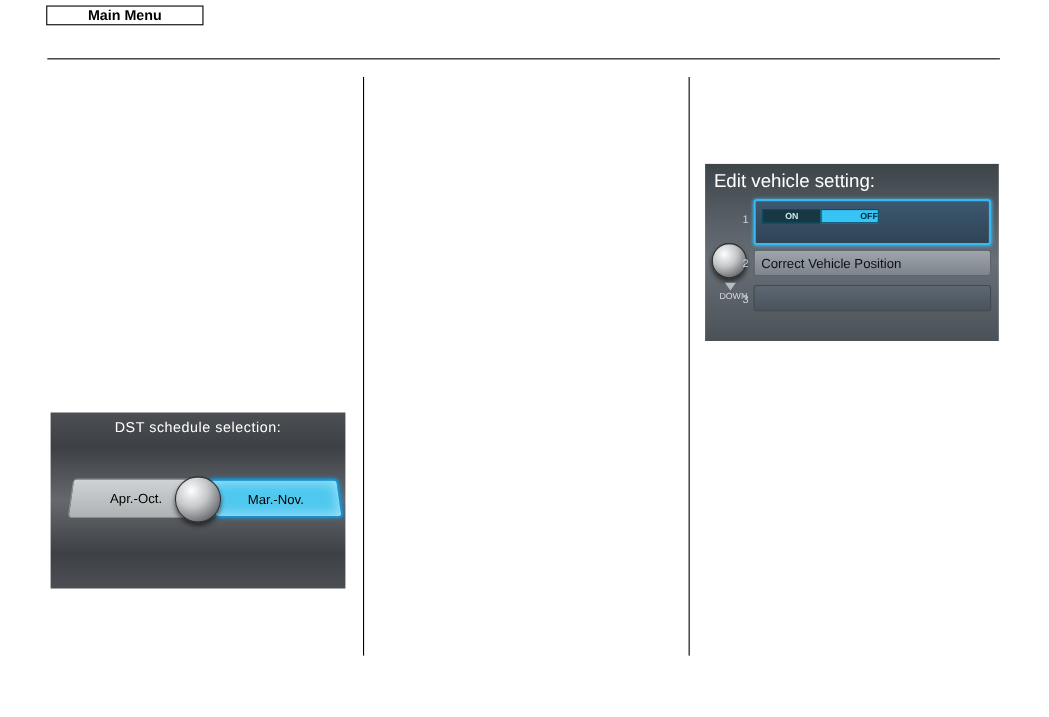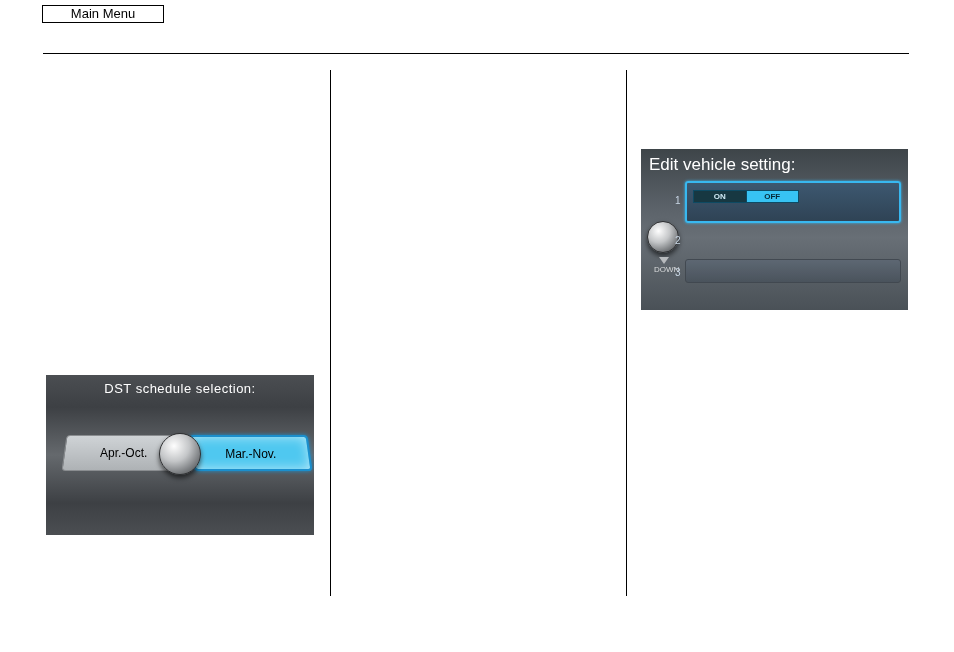--- a/index.html
+++ b/index.html
@@ -9,27 +9,28 @@
     background: #fff;
     font-family: Arial, Helvetica, sans-serif;
     font-size: 12px;
     color: #000;
     position: relative;
   }
   .main-menu {
     position: absolute;
     left: 42px;
     top: 5px;
-    width: 122px;
+    width: 143px;
     height: 18px;
     border: 1px solid #000;
     text-align: center;
     line-height: 16px;
     font-size: 13px;
     background: #fff;
+    font-weight: bold;
   }
   .hr {
     position: absolute;
     left: 43px;
     top: 53px;
     width: 866px;
     border-top: 1px solid #000;
   }
   .col-divider {
     position: absolute;
@@ -179,20 +180,21 @@
     border: 1px solid #0e4a63;
   }
   .on-btn {
     background: #173842;
     color:#cfe9f4;
     border-right:none;
   }
   .off-btn {
     background: #37c3f3;
     color:#062a38;
+    text-align:right;
   }
   .veh-row2 {
     top: 78px;
     height: 24px;
     background: linear-gradient(180deg,#9ea5ab,#7d848b);
     border:1px solid #5e646a;
     line-height: 16px;
   }
   .veh-row2 .veh-row-label { color:#0b1116; }
   .veh-row3 {
@@ -229,17 +231,20 @@
   <div class="row-num rn2">2</div>
   <div class="row-num rn3">3</div>
 
   <div class="veh-row veh-row1">
     <div class="onoff">
       <div class="on-btn">ON</div>
       <div class="off-btn">OFF</div>
     </div>
   </div>
 
+  <div class="veh-row veh-row2">
+    <div class="veh-row-label">Correct Vehicle Position</div>
+  </div>
 
   <div class="veh-row veh-row3">
     <div class="veh-row-label"></div>
   </div>
 </div>
 
 </body></html>

